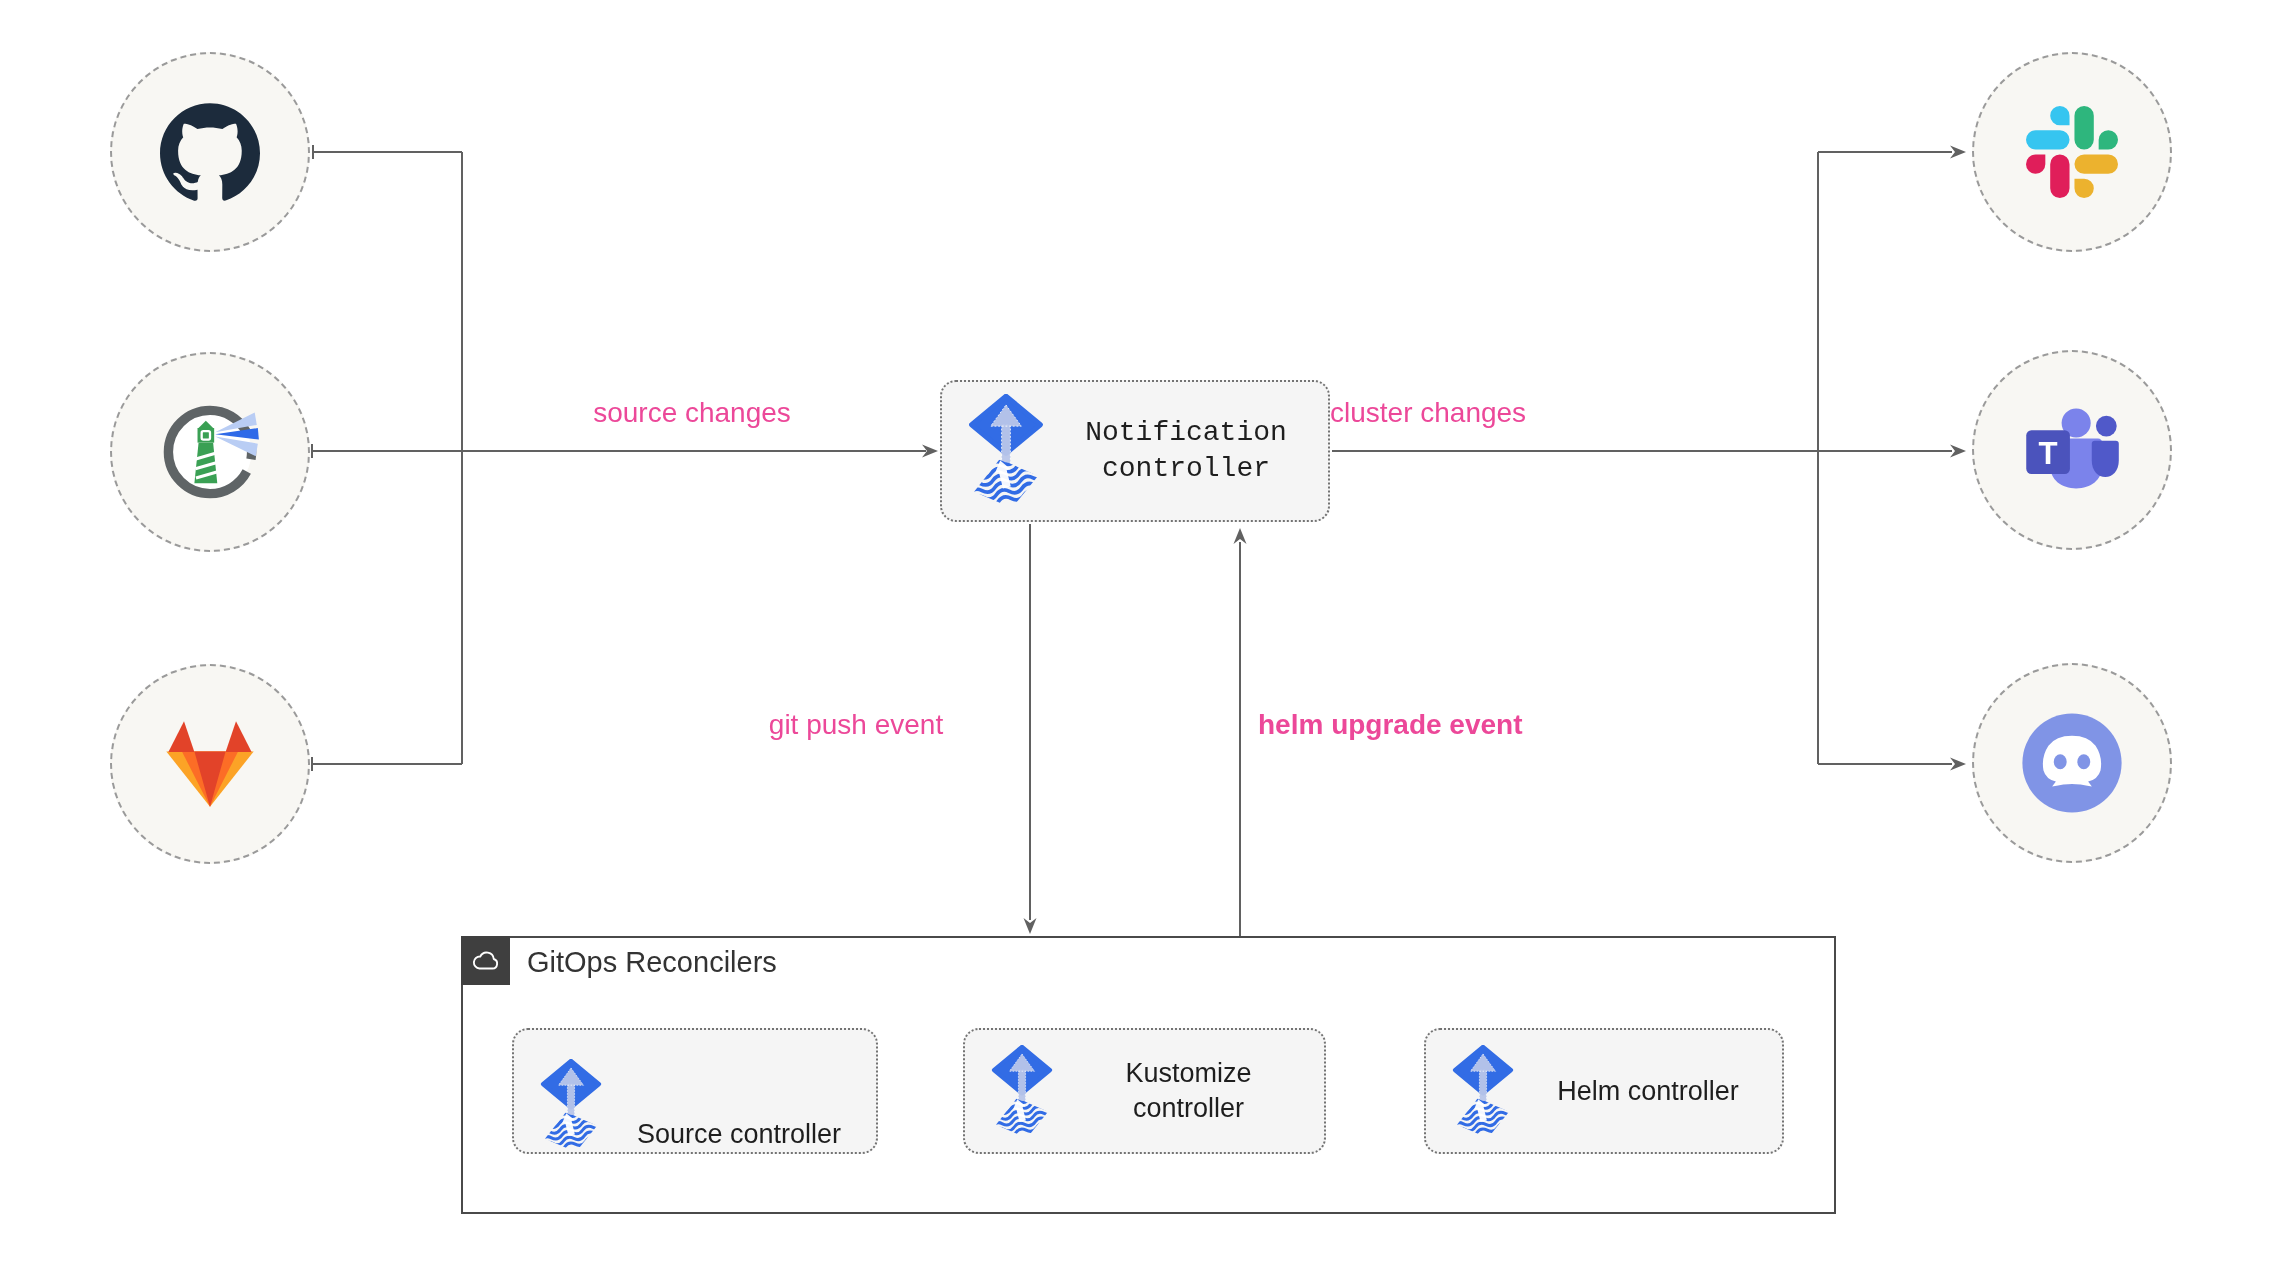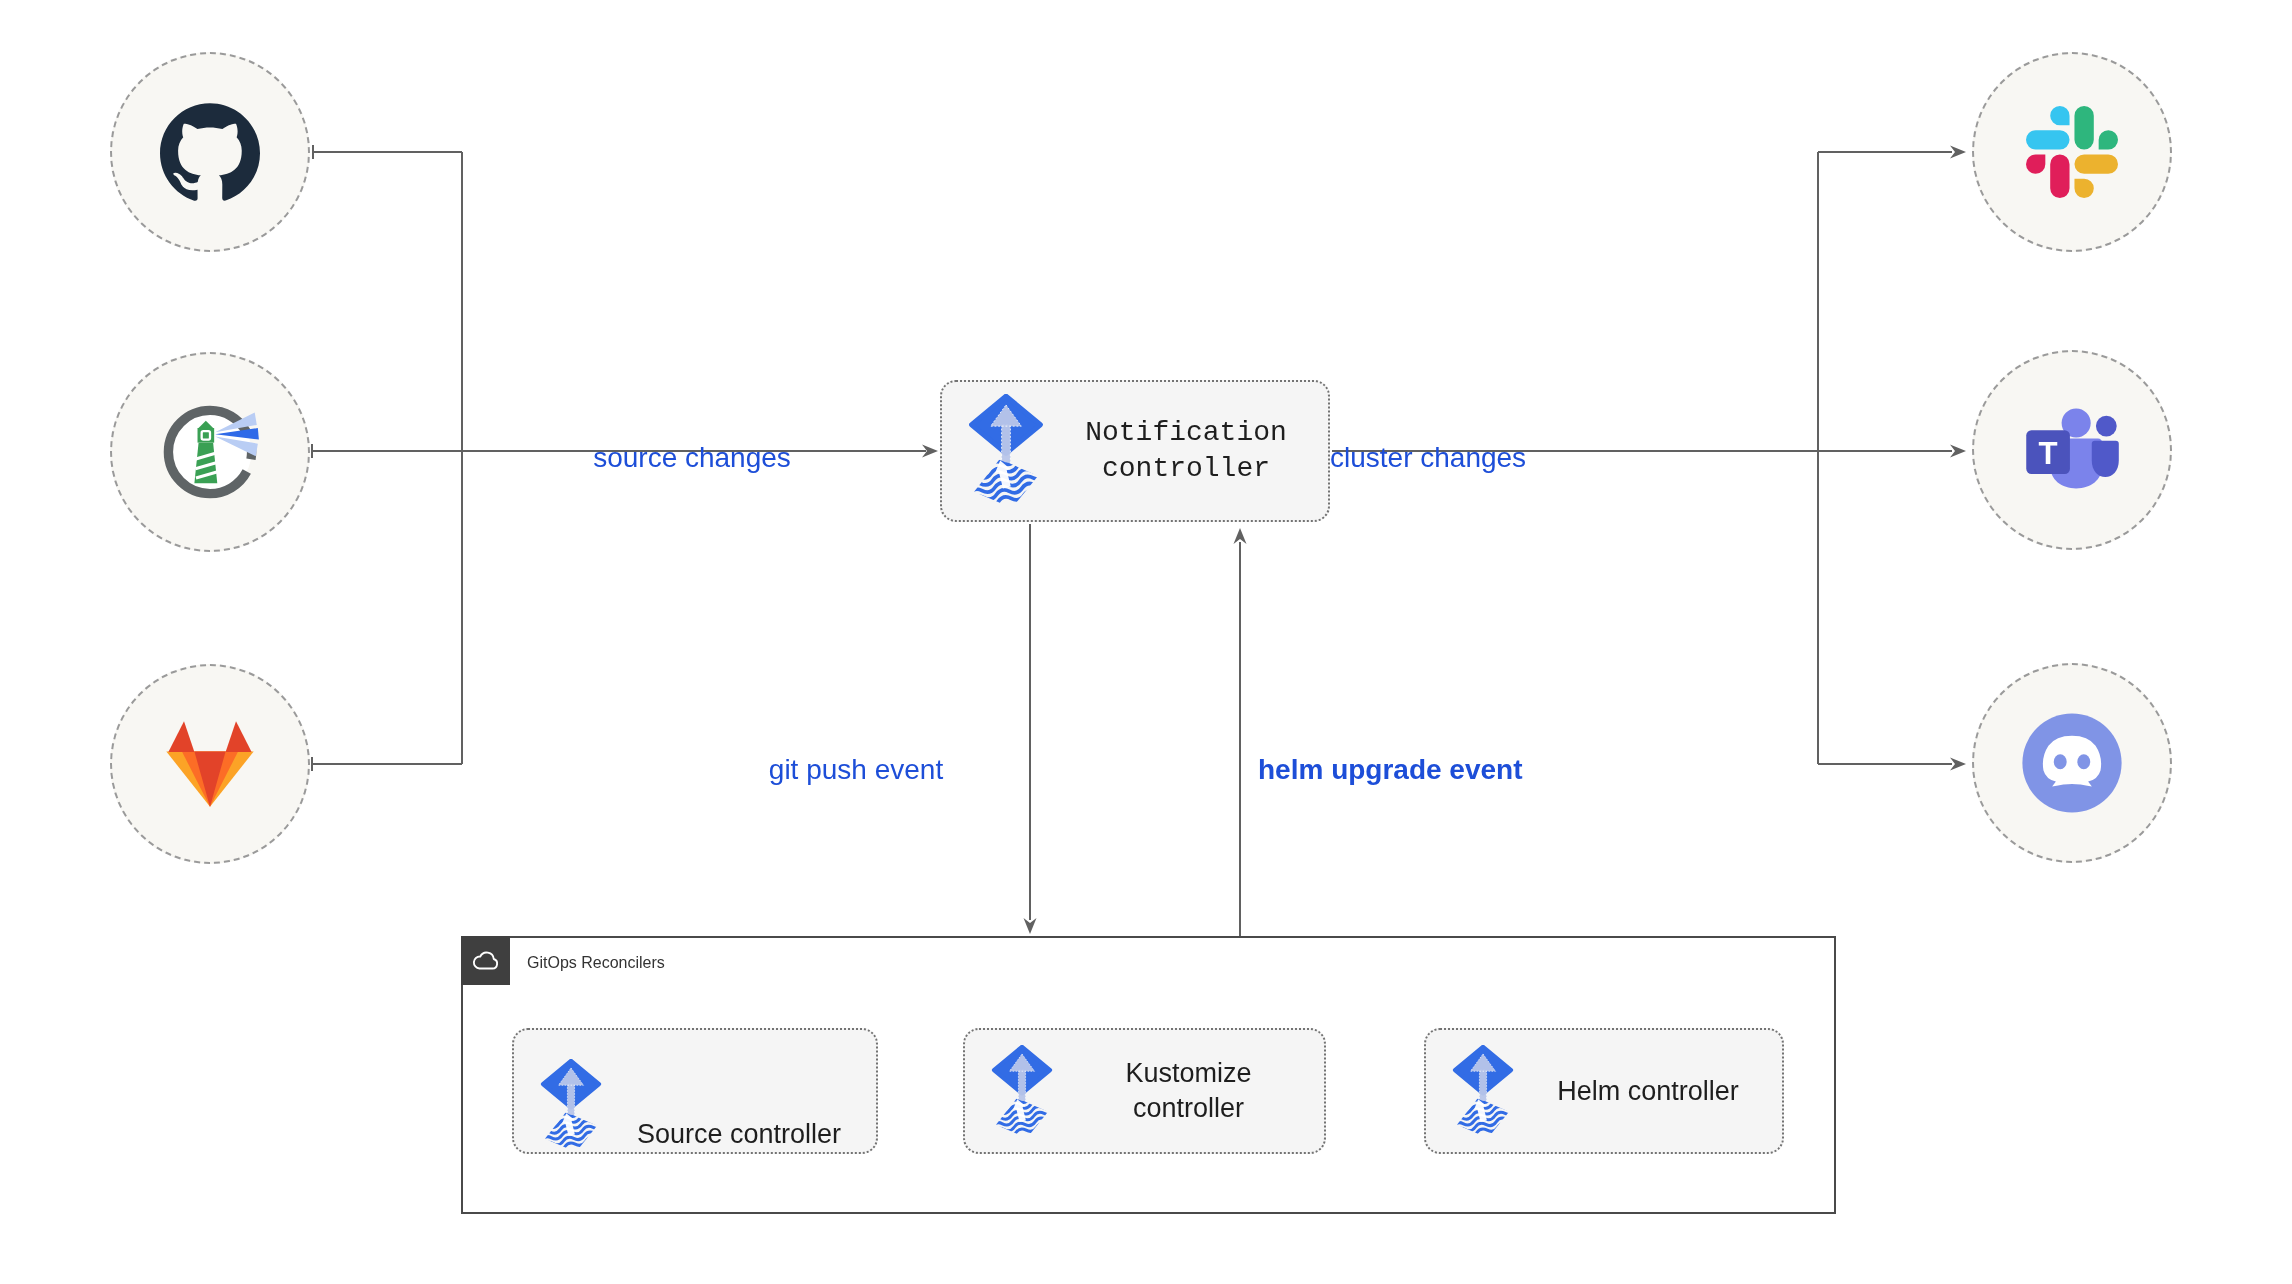--- a/index.html
+++ b/index.html
@@ -1,33 +1,33 @@
 <!DOCTYPE html>
 <html><head>
 <meta charset="utf-8">
 <style>
   html,body{margin:0;padding:0;background:#ffffff;}
   body{font-family:"Liberation Sans", sans-serif;color:#333;}
   .canvas{position:relative;width:2292px;height:1284px;background:#fff;overflow:hidden;}
   svg.edges{position:absolute;left:0;top:0;width:2292px;height:1284px;pointer-events:none;}
-  .edge-label{position:absolute;font-size:28px;color:#1d4ed8;white-space:nowrap;margin-top:45px;}
+  .edge-label{position:absolute;font-size:28px;color:#ec4899;white-space:nowrap;}
   .circle-node{position:absolute;width:200px;height:200px;border-radius:50%;
     border:2px dashed #9a9a9a;background:#f8f7f3;box-sizing:border-box;
     display:flex;align-items:center;justify-content:center;}
   .ctrl-box{position:absolute;background:#f5f5f5;border:2px dotted #737373;border-radius:16px;
     box-sizing:border-box;display:flex;align-items:center;padding-left:26px;}
   .ctrl-label{flex:1;text-align:center;color:#1e1e1e;line-height:1.28;padding:0 14px;}
   .notification-box .ctrl-label{font-size:28px;font-family:Liberation Mono, monospace;}
   .mini-box .ctrl-label{font-size:27px;}
   .container-box{position:absolute;left:461px;top:936px;width:1375px;height:278px;
     border:2px solid #4a4a4a;background:#fff;box-sizing:border-box;}
   .container-badge{position:absolute;left:-2px;top:-2px;width:49px;height:49px;background:#3f3f3f;
     display:flex;align-items:center;justify-content:center;}
   .container-title{position:absolute;left:64px;top:8px;height:33px;line-height:33px;
-    font-size:16px;color:#333;}
+    font-size:29px;color:#333;}
   .hidden-defs{position:absolute;width:0;height:0;overflow:hidden;}
 </style>
 </head>
 <body>
 
 <svg class="hidden-defs" aria-hidden="true">
   <defs>
     <g id="fluxIcon">
       <path d="M52 3 L99 42 L52 81 L5 42 Z" fill="#326ce5" stroke="#326ce5" stroke-width="7" stroke-linejoin="round"></path>
       <rect x="46" y="42" width="12" height="54" rx="1.5" fill="#b9c6ea" stroke="#ffffff" stroke-width="1.2" stroke-dasharray="2.5 2.5" opacity="0.95"></rect>

